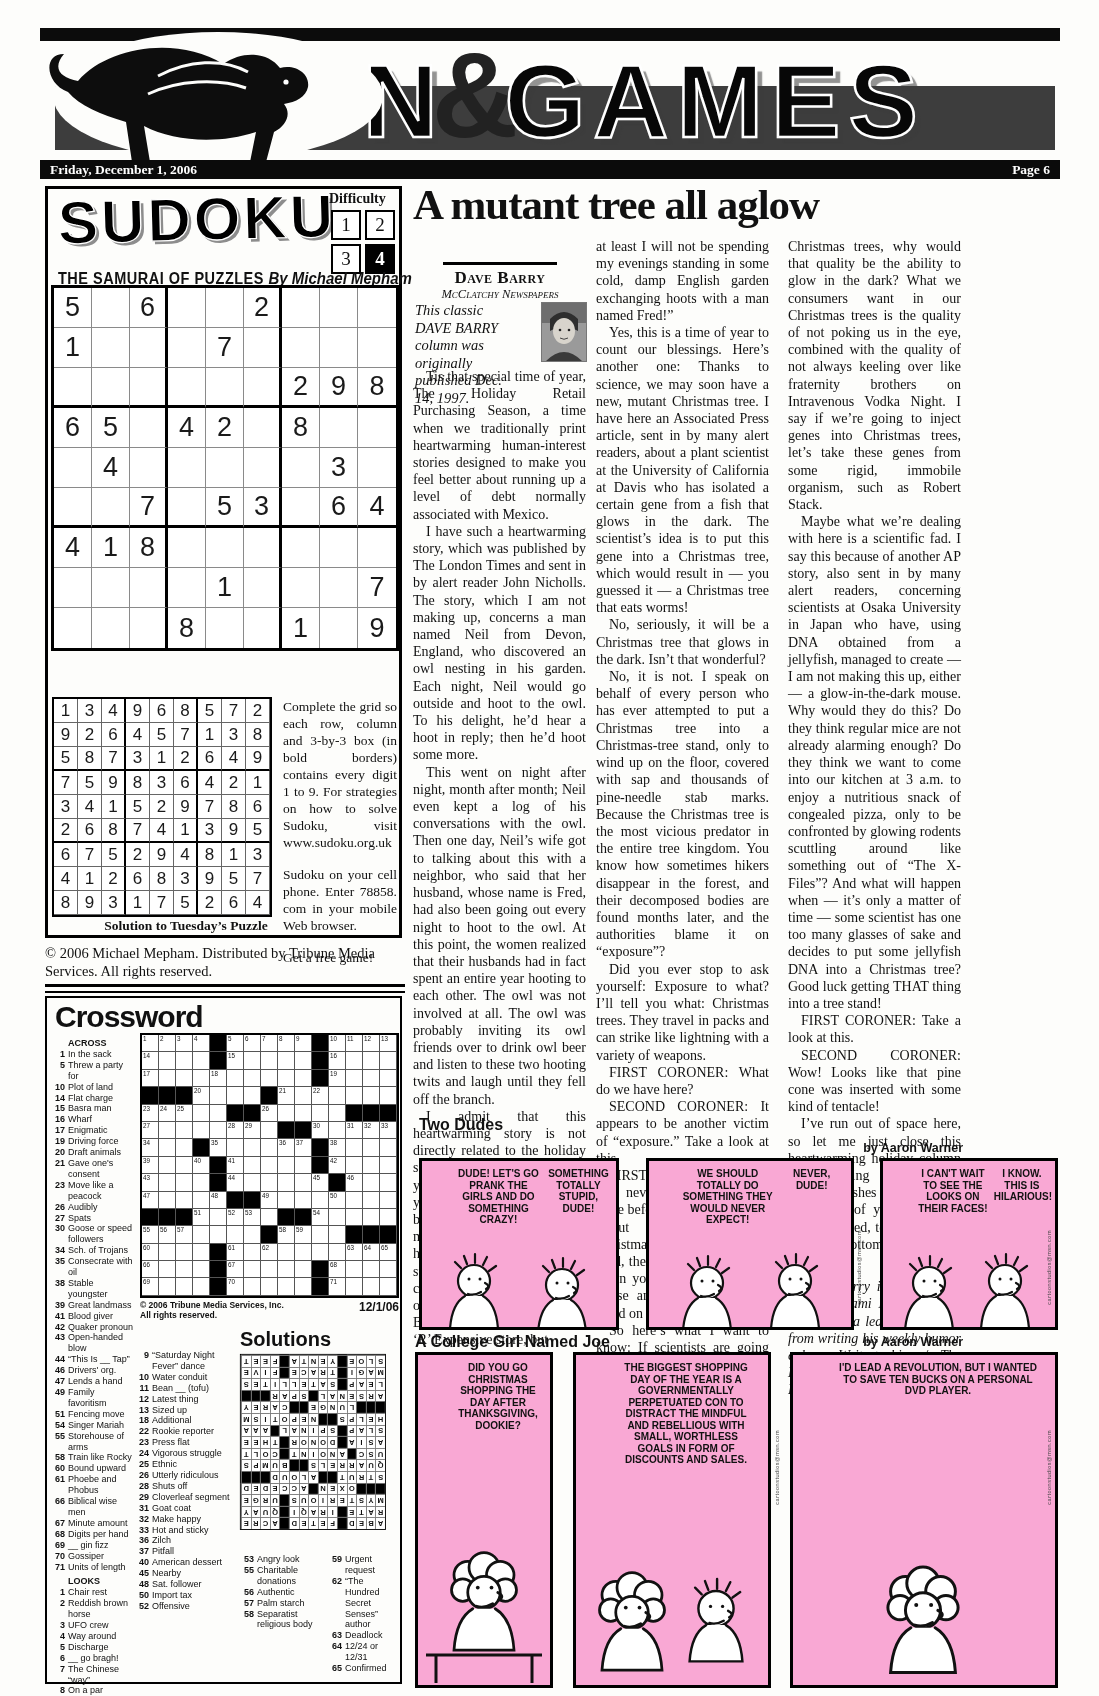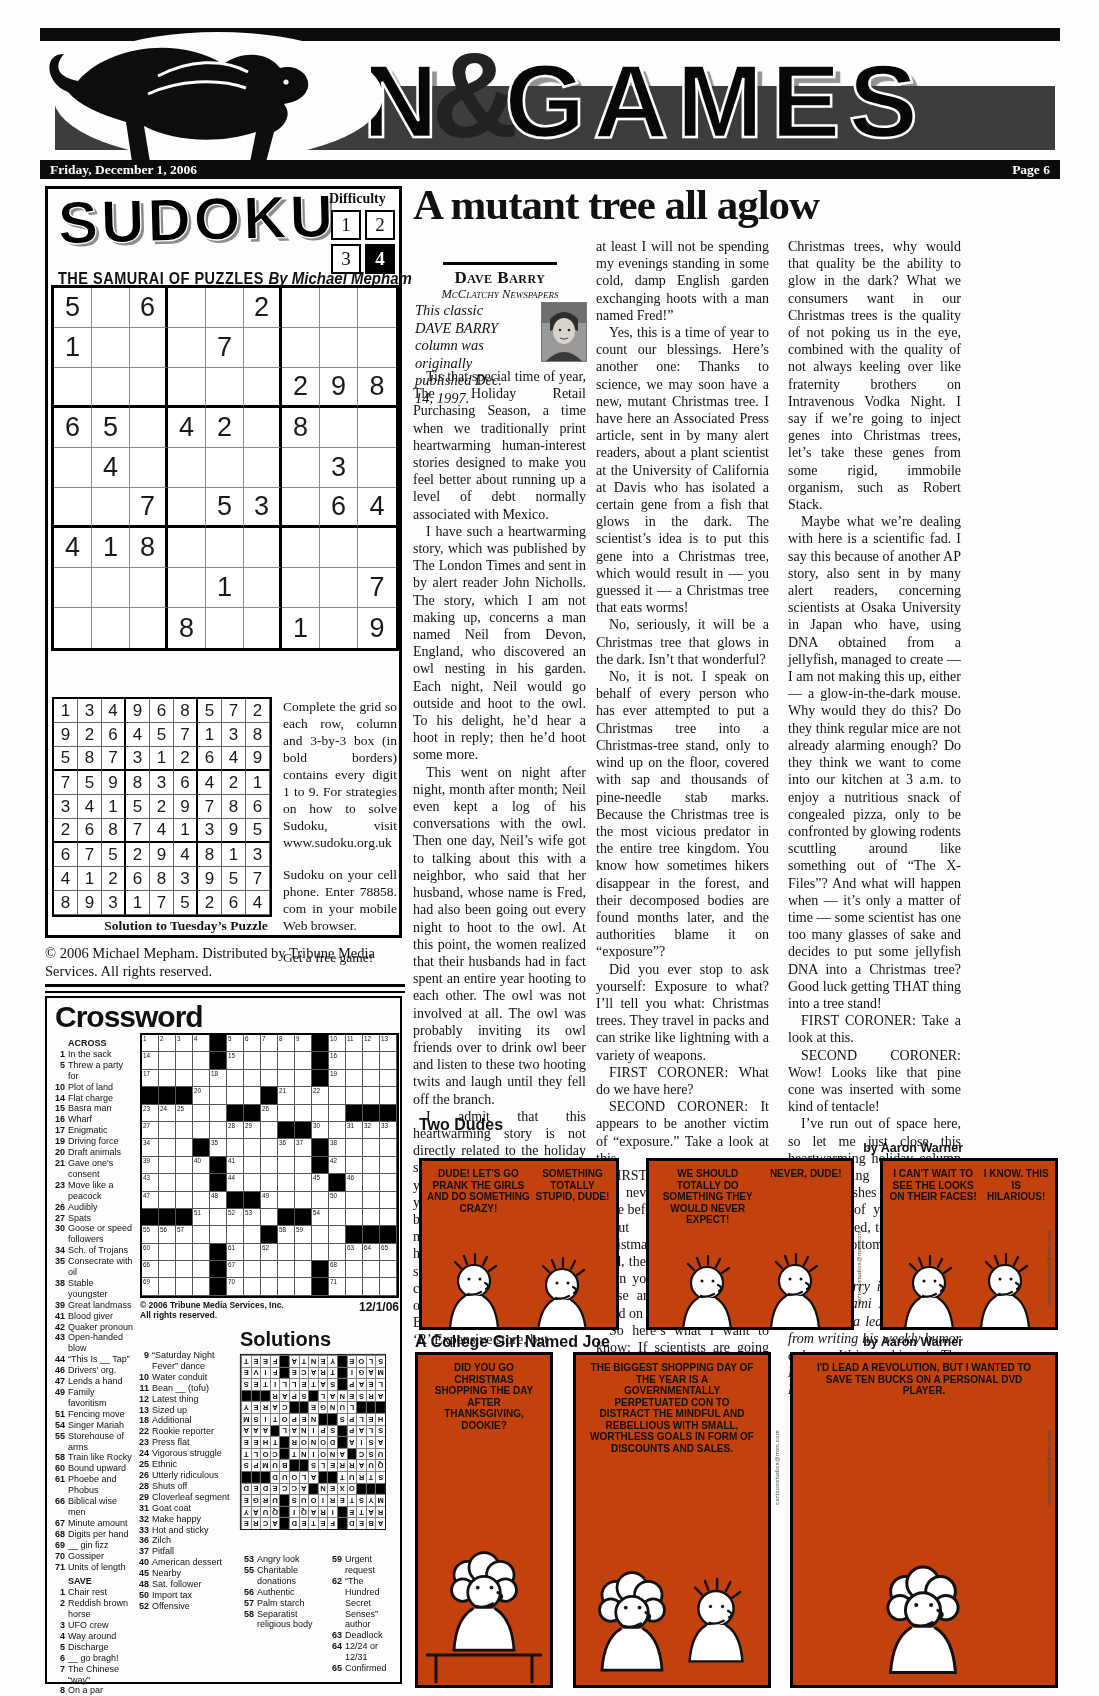--- a/index.html
+++ b/index.html
@@ -102,21 +102,21 @@
   .art-col p.cont{text-indent:0;}
   .art-col p.bio{font-style:italic;margin-top:8px;}
   .col1{left:413px;top:368px;height:858px;}
   .col2{left:596px;top:238px;height:990px;}
   .col3{left:788px;top:238px;height:1088px;}
 
   
   .strip-label{font-family:"Liberation Sans",sans-serif;font-weight:900;font-size:16px;}
   .strip-credit{font-family:"Liberation Sans",sans-serif;font-weight:bold;font-size:12.5px;
     text-align:right;width:120px;}
-  .panel{position:absolute;border:3px solid #000;background:#c2410c;box-sizing:border-box;overflow:hidden;}
+  .panel{position:absolute;border:3px solid #000;background:#f9a8d4;box-sizing:border-box;overflow:hidden;padding-left:28px;}
   .bubs{display:flex;justify-content:space-between;align-items:flex-start;padding:7px 5px 0;gap:4px;}
   .bub{font-family:"Liberation Sans",sans-serif;font-weight:bold;font-size:10px;line-height:11.5px;
     text-align:center;text-transform:uppercase;}
   .bub:first-child{width:56%;} .bub:last-child{width:42%;} .bub:only-child{width:92%;margin:0 auto;}
   .panel svg.scene{position:absolute;left:0;bottom:0;}
   .vcredit{position:absolute;writing-mode:vertical-rl;transform:rotate(180deg);
     font-family:"Liberation Sans",sans-serif;font-size:5.5px;color:#444;letter-spacing:.5px;}
 </style>
 </head>
 <body>
@@ -477,21 +477,21 @@
           <span class="ct">__ gin fizz</span>
         </div>
         <div class="clue">
           <span class="cn">70</span>
           <span class="ct">Gossiper</span>
         </div>
         <div class="clue">
           <span class="cn">71</span>
           <span class="ct">Units of length</span>
         </div>
-        <div class="clue-head">SAVE</div>
+        <div class="clue-head">LOOKS</div>
         <div class="clue">
           <span class="cn">1</span>
           <span class="ct">Chair rest</span>
         </div>
         <div class="clue">
           <span class="cn">2</span>
           <span class="ct">Reddish brown horse</span>
         </div>
         <div class="clue">
           <span class="cn">3</span>

